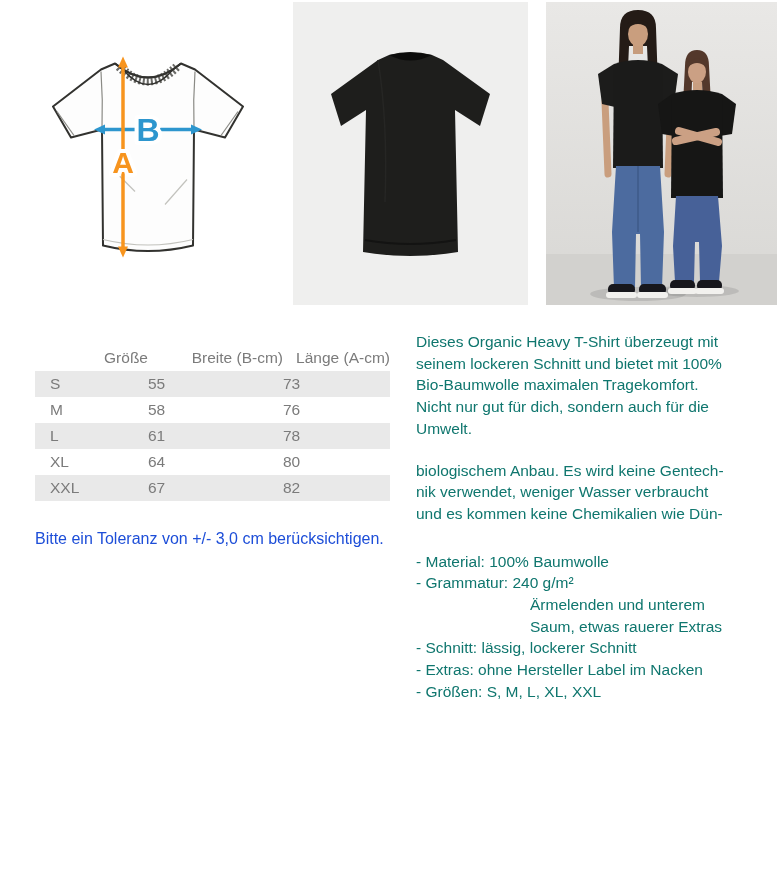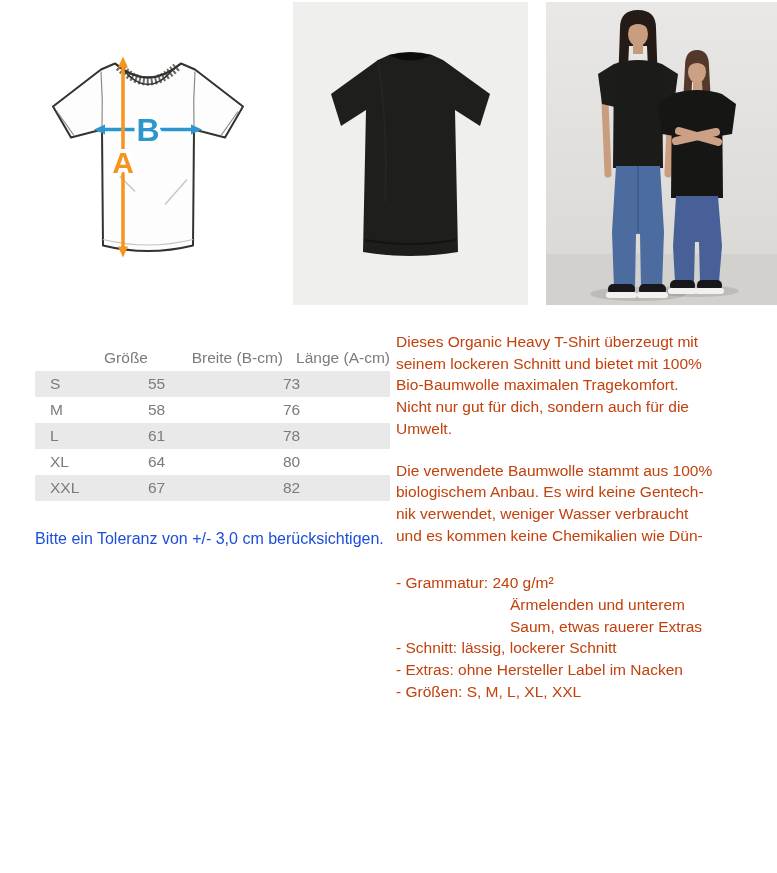--- a/index.html
+++ b/index.html
@@ -19,21 +19,21 @@
   #size-table th, #size-table td { font-weight:normal; text-align:left; vertical-align:middle; padding:0; }
   #size-table th { height:27px;text-align:right; }
   #size-table td { height:26px; }
   #size-table .c1 { padding-left:15px; }
   #size-table tr.stripe { background:#e9e9e9; }
 
   
   #tolerance-note { position:absolute; left:35px; top:530px; font-size:16px; color:#1d4ed8; }
 
   
-  #description { position:absolute; left:396px; top:331px; width:352px; font-size:15.5px; line-height:21.7px; color:#c2410c; }
+  #description { position:absolute; left:416px; top:331px; width:352px; font-size:15.5px; line-height:21.7px; color:#0f766e; }
   .para { margin-bottom:20px; }
   .para.second { margin-bottom:26px; }
   .spec-line { white-space:pre-wrap; }
   .spec-line.indent { padding-left:114px; }
 </style>
 </head>
 <body>
 
 <div id="stage">
 
@@ -179,26 +179,26 @@
 
   <div id="description">
     <div class="para">
       <div>Dieses Organic Heavy T-Shirt überzeugt mit</div>
       <div>seinem lockeren Schnitt und bietet mit 100%</div>
       <div>Bio-Baumwolle maximalen Tragekomfort.</div>
       <div>Nicht nur gut für dich, sondern auch für die</div>
       <div>Umwelt.</div>
     </div>
     <div class="para second">
-      <div>Die verwendete Baumwolle stammt aus 100%</div>
       <div>biologischem Anbau. Es wird keine Gentech-</div>
       <div>nik verwendet, weniger Wasser verbraucht</div>
       <div>und es kommen keine Chemikalien wie Dün-</div>
     </div>
     <div>
+      <div class="spec-line">- Material: 100% Baumwolle</div>
       <div class="spec-line">- Grammatur: 240 g/m²</div>
       <div class="spec-line indent">Ärmelenden und unterem</div>
       <div class="spec-line indent">Saum, etwas rauerer Extras</div>
       <div class="spec-line">- Schnitt: lässig, lockerer Schnitt</div>
       <div class="spec-line">- Extras: ohne Hersteller Label im Nacken</div>
       <div class="spec-line">- Größen: S, M, L, XL, XXL</div>
     </div>
   </div>
 
 </div>

